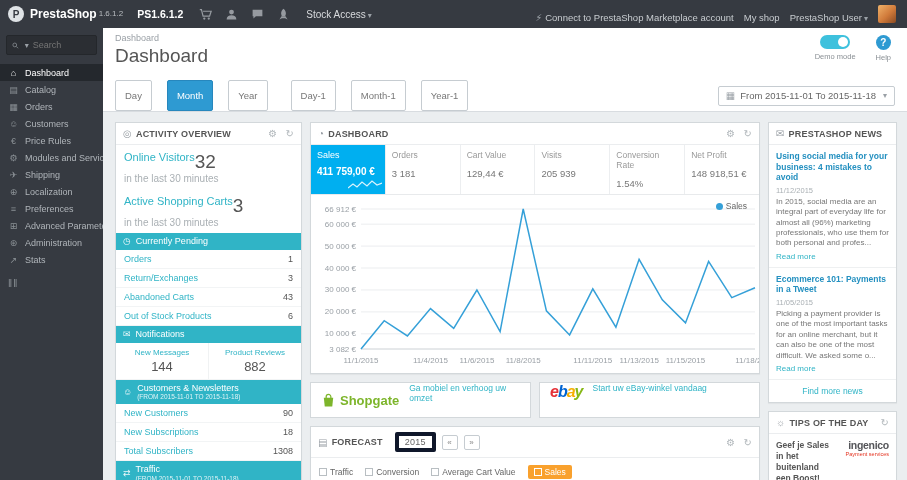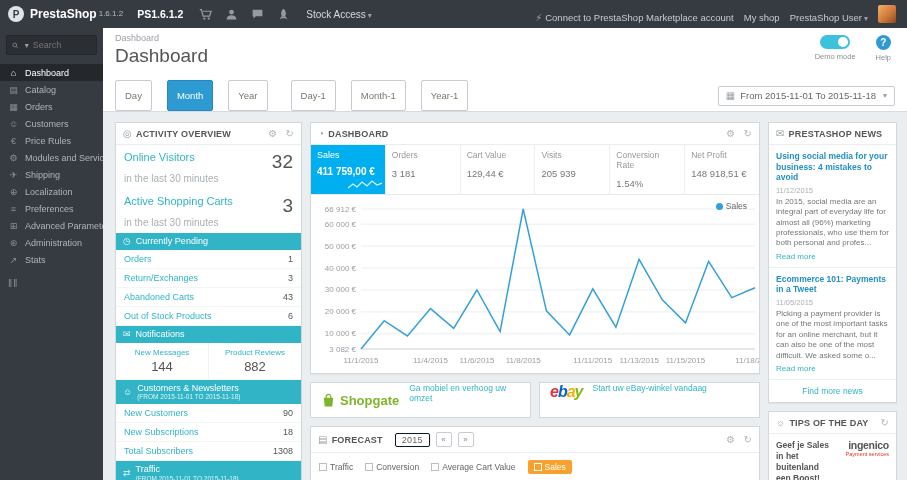--- a/index.html
+++ b/index.html
@@ -67,21 +67,21 @@
   .col-mid{flex:1;min-width:0}
   .col-right{width:129px;flex:none}
   .panel{background:#fff;border:1px solid #d3d8db;box-shadow:0 1px 1px rgba(0,0,0,.04);margin-bottom:8px}
   .panel-head{display:flex;align-items:center;gap:4px;padding:5px 7px;border-bottom:1px solid #ebedef;
     font-size:9px;font-weight:bold;color:#555;letter-spacing:.2px;white-space:nowrap}
   .ph-icon{color:#9aa0a6;font-size:10px;font-weight:normal}
   .spacer{flex:1}
   .ph-btn{color:#b2b8bc;font-size:10px;cursor:pointer;font-weight:normal;margin-left:4px}
 
   
-  .stat-row{display:flex;justify-content:space-between;align-items:flex-start;padding:6px 8px 0}
+  .stat-row{display:flex;justify-content:flex-start;align-items:flex-start;padding:6px 8px 0}
   .stat-label{color:#30b4c6;font-size:11px;cursor:pointer}
   .stat-value{font-size:19px;color:#555}
   .stat-sub{font-size:10px;color:#aab0b4;padding:0 8px 5px}
   .sec-bar{background:#30b4c6;color:#fff;padding:3px 7px;font-size:9px;display:flex;gap:5px;align-items:center}
   .sec-icon{font-size:9px;opacity:.9}
   .sec-text{line-height:1.2}
   .sec-sub{display:block;font-size:6.5px;opacity:.85;font-weight:normal}
   .list-row{display:flex;justify-content:space-between;padding:4px 8px;font-size:9px;
     border-bottom:1px solid #f2f4f5;align-items:center}
   .list-lbl{color:#30b4c6;cursor:pointer}
@@ -111,21 +111,21 @@
 
   
   .ads{display:flex;gap:8px;margin:0 0 8px}
   .ad{flex:1;background:#fff;border:1px solid #d3d8db;height:36px;display:flex;
     padding:0 10px;gap:10px;overflow:hidden}
   .shopgate-logo{display:flex;align-items:center;gap:4px;color:#7db52b;font-weight:bold;font-size:13px;flex:none}
   .ebay-logo{font-weight:bold;font-style:italic;font-size:16px;letter-spacing:-1px;flex:none}
   .ad-link{color:#30b4c6;font-size:8.5px;cursor:pointer;line-height:1.2}
 
   
-  .fc-year{border:1px solid #0f172a;font-size:9px;color:#666;padding:1px 6px;border-radius:2px;
+  .fc-year{border:4px solid #0f172a;font-size:9px;color:#666;padding:1px 6px;border-radius:2px;
     margin-left:8px;cursor:pointer;font-weight:normal}
   .fc-nav{border:1px solid #c6ccd1;font-size:8px;color:#888;width:16px;height:15px;text-align:center;
     line-height:13px;border-radius:2px;cursor:pointer;font-weight:normal;margin-left:2px}
   .fc-legend{display:flex;gap:12px;padding:7px 8px;align-items:center;font-size:8.5px;color:#666}
   .fc-item{display:flex;align-items:center;gap:3px;cursor:pointer}
   .chk{width:8px;height:8px;border:1px solid #b8bec2;background:#fff;display:inline-block;flex:none}
   .fc-item.chip{background:#f9a12d;color:#fff;padding:2px 6px;border-radius:2px}
   .fc-item.chip .chk{border-color:#fff;background:#f9a12d}
 
   

